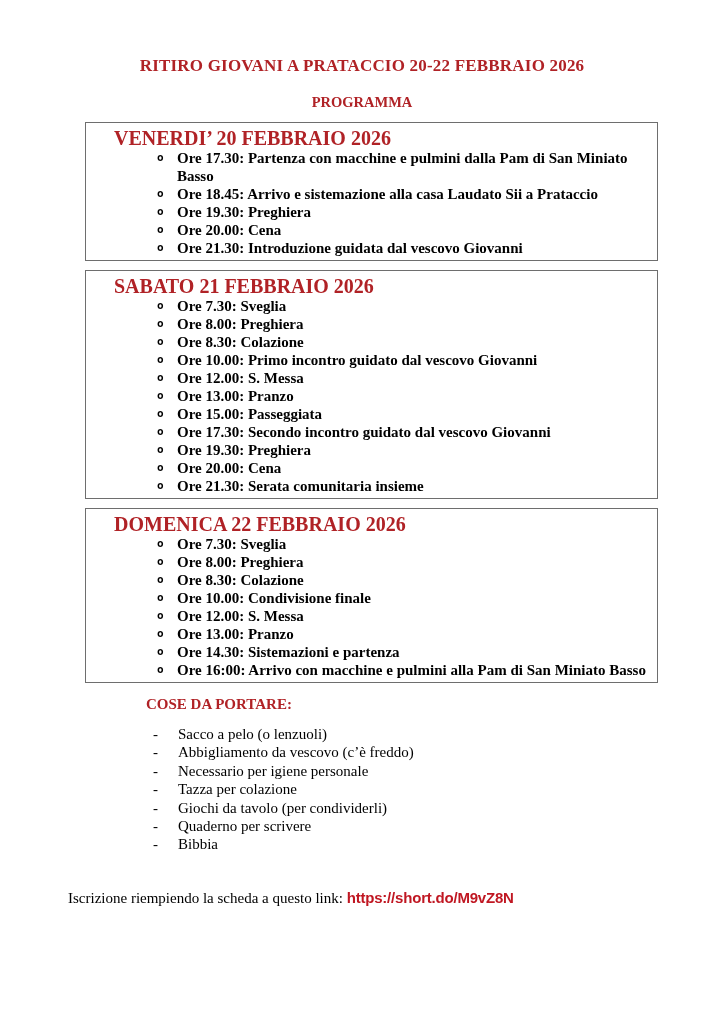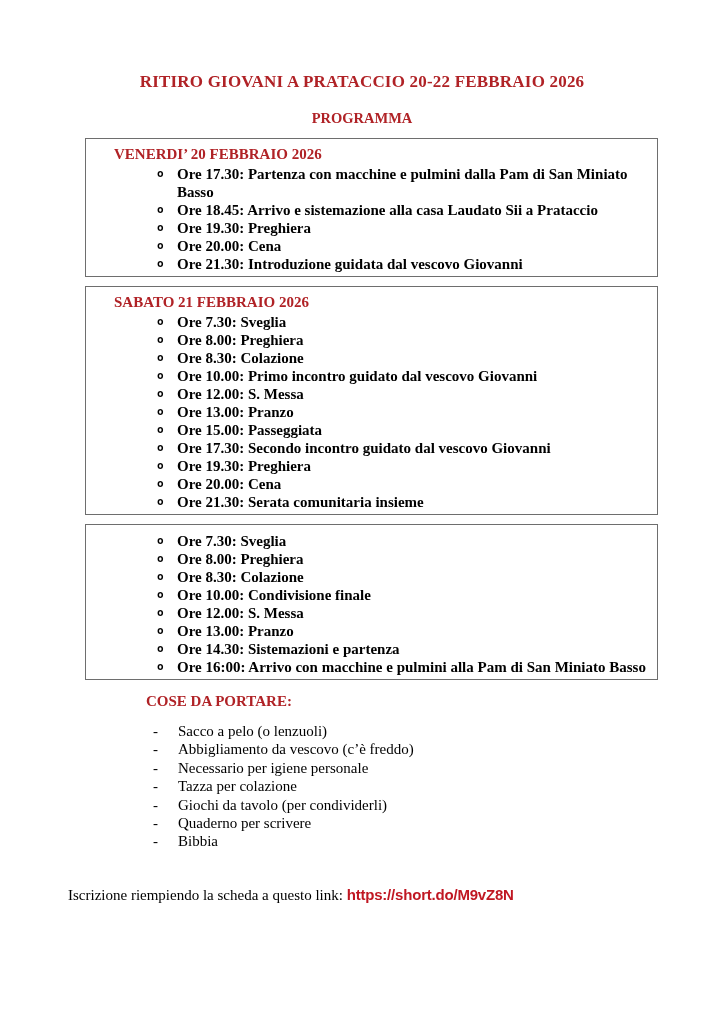--- a/index.html
+++ b/index.html
@@ -1,37 +1,37 @@
 <!DOCTYPE html>
 <html><head>
 <meta charset="utf-8">
 <style>
   html,body { margin:0; padding:0; background:#ffffff; }
   .page {
     width:724px; height:1024px; background:#ffffff; overflow:hidden;
     font-family:"Liberation Serif", serif; color:#000000; position:relative;
   }
   .doc-title {
-    margin:0; padding-top:72px; text-align:center;
+    margin:0; padding-top:56px; text-align:center;
     font-size:17px; line-height:20px; font-weight:bold; color:#b02226;
     letter-spacing:0.2px;
   }
   .doc-subtitle {
     margin:19px 0 0; text-align:center;
     font-size:14.5px; line-height:15px; font-weight:bold; color:#b02226;
   }
   .boxes { width:573px; margin:12px 0 0 85px; box-sizing:border-box; }
   .day-box {
     box-sizing:border-box; width:573px;
     border:1px solid #6e6e6e; background:#ffffff;
     padding:6px 10px 3px 28px;
   }
   .day-box + .day-box { margin-top:9px; }
   .day-heading {
-    margin:0; font-size:15px; line-height:19px; font-weight:bold; color:#b02226;
+    margin:0; font-size:20px; line-height:19px; font-weight:bold; color:#b02226;
   }
   .schedule-list { list-style:none; margin:1px 0 0; padding:0; }
   .schedule-list li {
     position:relative; font-size:15px; line-height:18px; padding-left:63px;font-weight:bold;
   }
   .schedule-list li::before {
     content:"o"; position:absolute; left:43px; top:0;
     font-family:"DejaVu Sans Mono", monospace; font-size:11px; line-height:18px;
   }
   .packing { margin:12px 0 0 135px; }
@@ -83,20 +83,21 @@
         <li>Ore 13.00: Pranzo</li>
         <li>Ore 15.00: Passeggiata</li>
         <li>Ore 17.30: Secondo incontro guidato dal vescovo Giovanni</li>
         <li>Ore 19.30: Preghiera</li>
         <li>Ore 20.00: Cena</li>
         <li>Ore 21.30: Serata comunitaria insieme</li>
       </ul>
     </div>
 
     <div class="day-box">
+      <h3 class="day-heading">DOMENICA 22 FEBBRAIO 2026</h3>
       <ul class="schedule-list">
         <li>Ore 7.30: Sveglia</li>
         <li>Ore 8.00: Preghiera</li>
         <li>Ore 8.30: Colazione</li>
         <li>Ore 10.00: Condivisione finale</li>
         <li>Ore 12.00: S. Messa</li>
         <li>Ore 13.00: Pranzo</li>
         <li>Ore 14.30: Sistemazioni e partenza</li>
         <li>Ore 16:00: Arrivo con macchine e pulmini alla Pam di San Miniato Basso</li>
       </ul>

